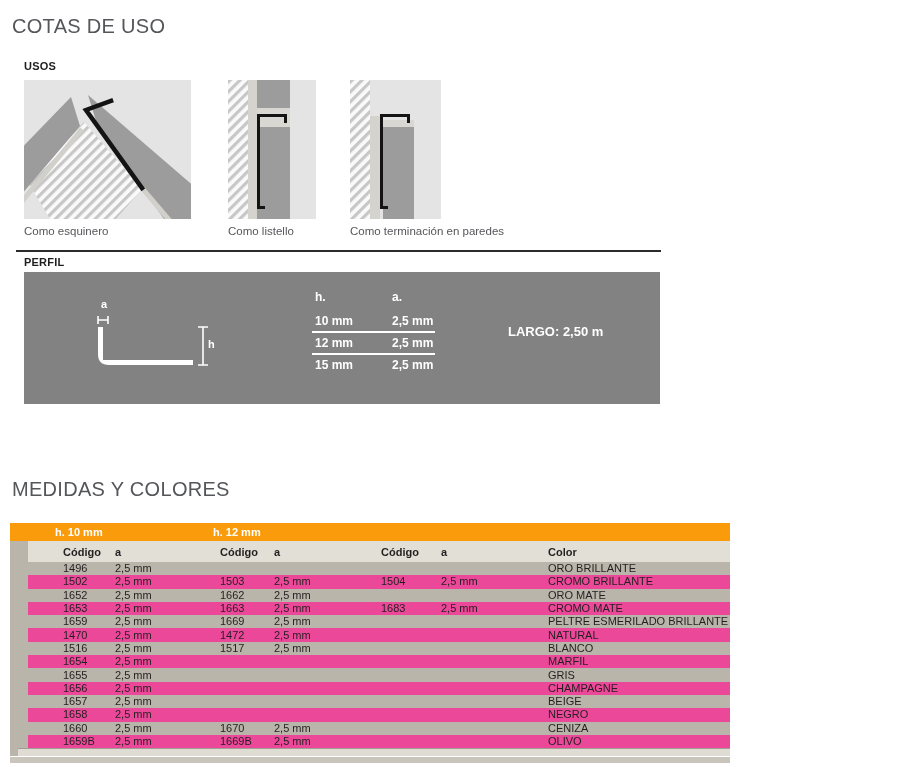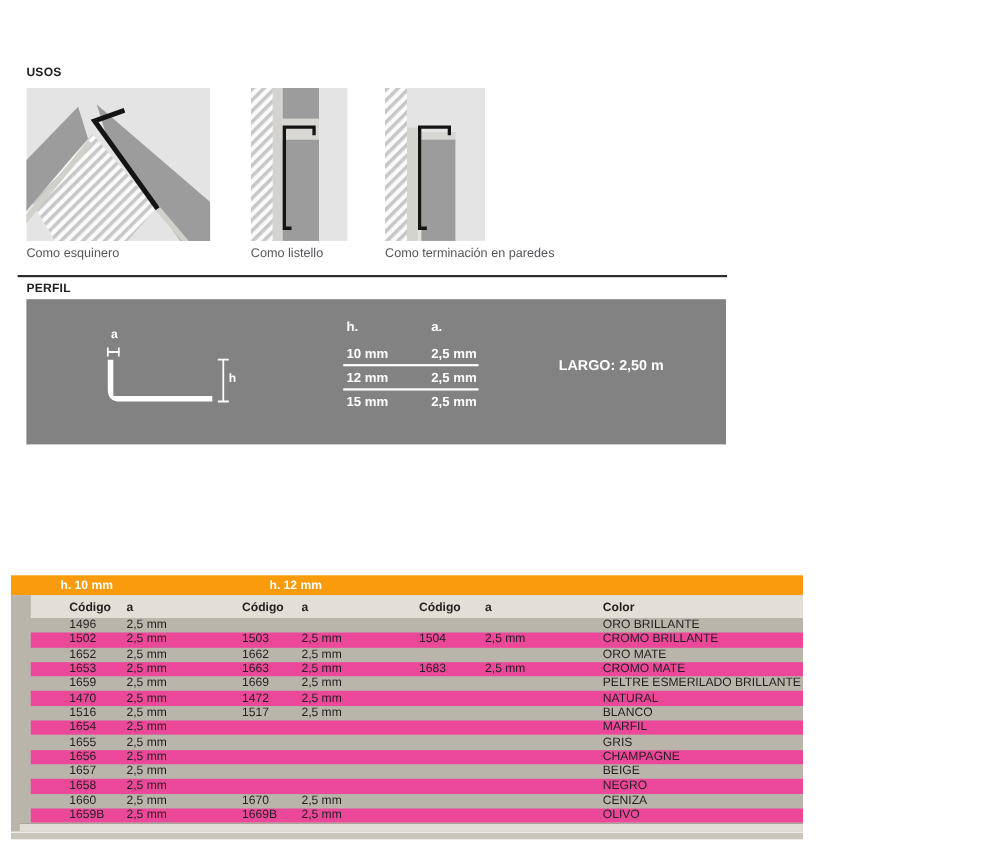--- a/index.html
+++ b/index.html
@@ -20,41 +20,42 @@
   .perfil-box{position:absolute;left:24px;top:272px;width:636px;height:132px;background:#828282;}
   .pb-text{position:absolute;color:#ffffff;font-weight:bold;font-size:12px;}
   .pb-dim{font-size:11px;}
   .pb-line{position:absolute;left:288px;width:123px;height:2px;background:#ffffff;}
   .pb-largo{position:absolute;left:484px;top:52px;color:#fff;font-weight:bold;font-size:13px;}
 
   
   .m-table{position:absolute;left:10px;top:523px;width:720px;}
   .m-orange{height:18px;background:#f99b0b;display:flex;align-items:center;
             color:#ffffff;font-weight:bold;font-size:11px;}
-  .m-orange .g1{margin-left:45px;width:190px;}
+  .m-orange .g1{margin-left:45px;width:158px;}
   .m-orange .g2{width:186px;}
   .m-orange .g3{flex:1;}
   .m-body{background:#b9b5aa;padding-left:18px;}
   .m-hrow{background:#e2dfd7;height:21px;display:grid;
           grid-template-columns:52px 105px 54px 107px 60px 107px 1fr;
           padding-left:35px;align-items:center;font-weight:bold;font-size:11px;}
   .m-row{height:13.3px;display:grid;
          grid-template-columns:52px 105px 54px 107px 60px 107px 1fr;
          padding-left:35px;align-items:center;font-size:11px;line-height:13px;
          white-space:nowrap;overflow:visible;}
   .m-row.dark{background:#b9b5aa;}
   .m-row.light{background:#ec4899;}
   .m-foot{height:7px;background:#dfdcd4;border-top:1px solid #a29e94;margin-left:-10px;}
   .m-scroll{position:absolute;left:10px;top:757px;width:720px;height:6px;background:#c9c5bc;}
 </style>
 </head>
 <body>
 
 <div class="page">
 
+  <div class="h1" style="left:12px;top:14px">COTAS DE USO</div>
 
   <div class="sec-label" style="left:24px;top:60px">USOS</div>
 
   <div class="diagram" style="left:24px">
     <svg width="167" height="139">
       <defs>
         <pattern id="hatch1" width="7" height="7" patternUnits="userSpaceOnUse" patternTransform="rotate(-45)">
           <rect width="7" height="7" fill="#fafafa"></rect>
             <rect width="7" height="3.2" fill="#c7c7c7"></rect>
         </pattern>
@@ -129,20 +130,21 @@
     <div class="pb-line" style="top:59px"></div>
     <div class="pb-text" style="left:291px;top:64px">12 mm</div>
     <div class="pb-text" style="left:368px;top:64px">2,5 mm</div>
     <div class="pb-line" style="top:81px"></div>
     <div class="pb-text" style="left:291px;top:86px">15 mm</div>
     <div class="pb-text" style="left:368px;top:86px">2,5 mm</div>
 
     <div class="pb-largo">LARGO: 2,50 m</div>
   </div>
 
+  <div class="h1" style="left:12px;top:477px">MEDIDAS Y COLORES</div>
 
   <div class="m-table">
     <div class="m-orange">
       <span class="g1">h. 10 mm</span>
       <span class="g2">h. 12 mm</span>
     </div>
     <div class="m-body">
       <div class="m-hrow">
         <span>Código</span>
         <span>a</span>

